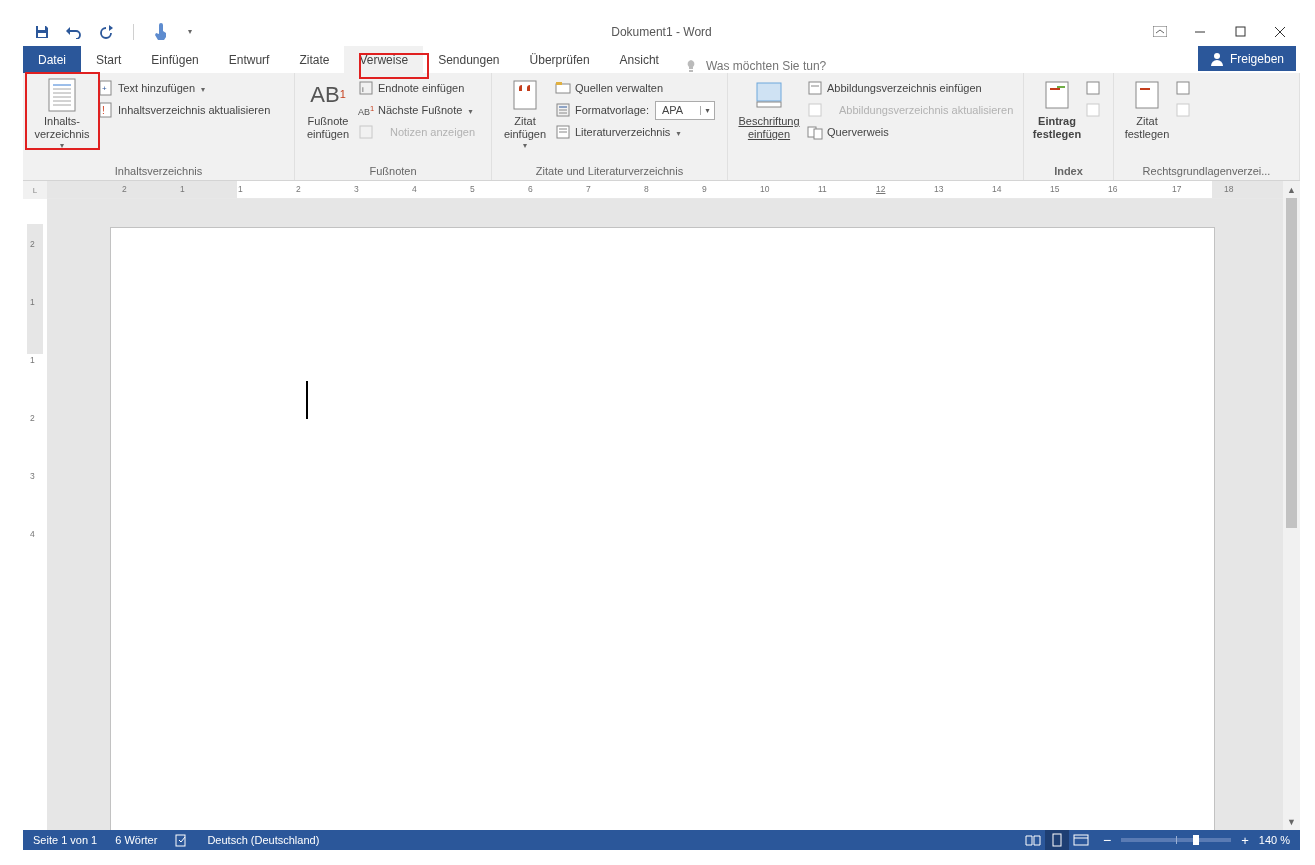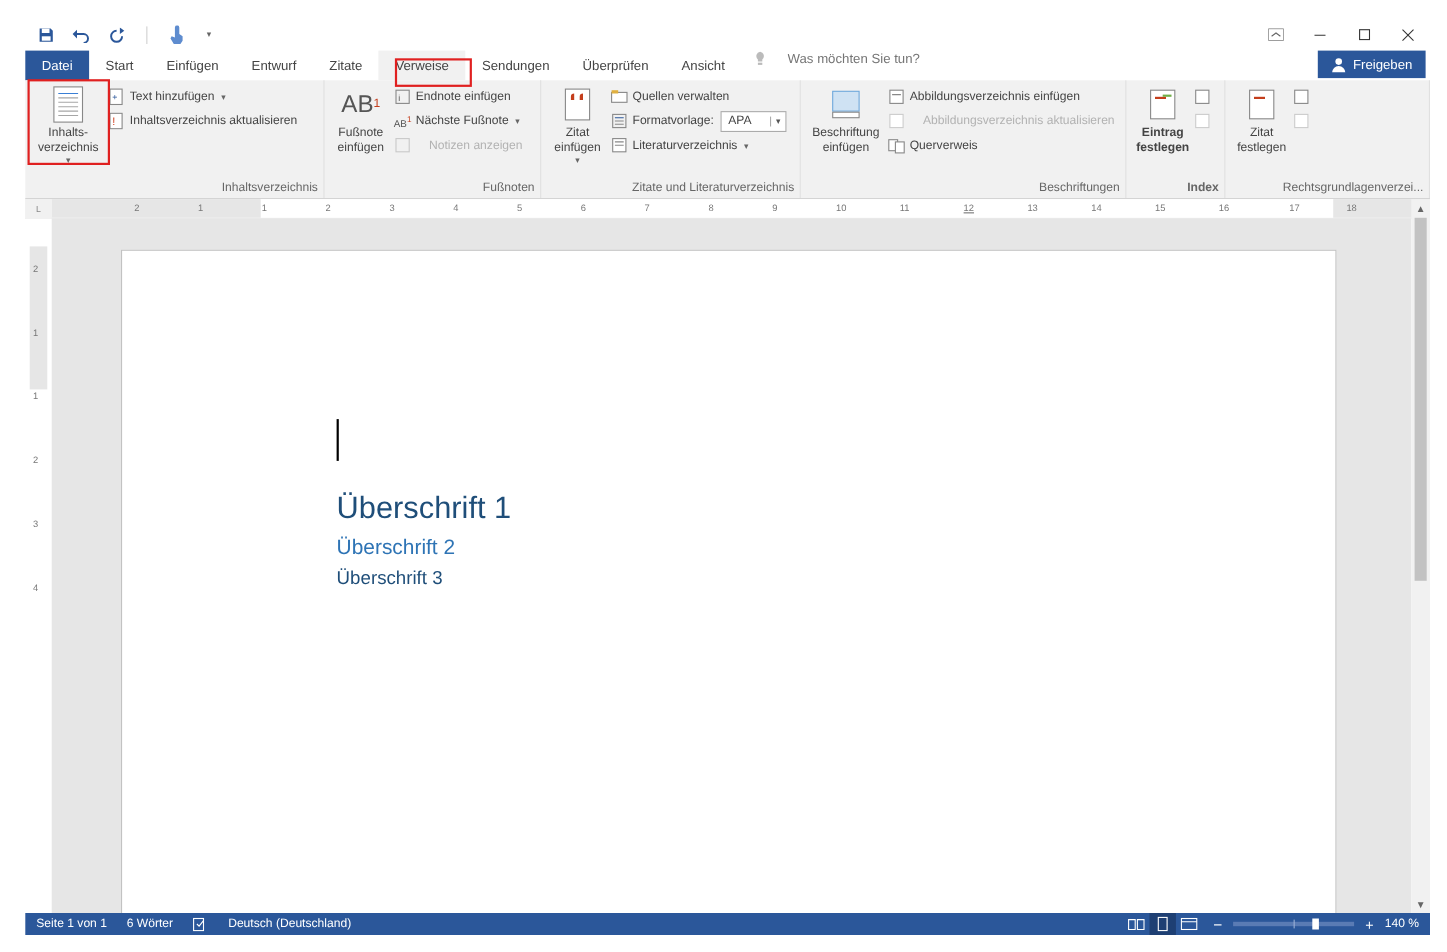--- a/index.html
+++ b/index.html
@@ -13,29 +13,29 @@
   .qat-sep { width:1px; height:16px; background:#d0d0d0; margin: 0 4px;}
   .title-text { position: absolute; left: 0; right: 0; text-align: center; font-size: 12px; color: #575757; pointer-events: none; }
   .win-controls { position: absolute; right: 0; top: 0; display: flex; align-items: center; gap: 24px; padding-right: 12px; height: 29px; }
   .win-btn { width: 16px; height: 16px; display: flex; align-items: center; justify-content: center; color: #444; }
 
   
   .tabs-row { height: 27px; display: flex; align-items: stretch; background: #fff; position: relative; }
   .tab { padding: 0 15px; font-size: 12px; color: #444; display: flex; align-items: center; cursor: default; position: relative; }
   .tab-file { background: #2b579a; color: #fff; padding: 0 15px; }
   .tab-active { background: #f1f1f1; }
-  .tellme { display: flex; align-items: flex-start; gap: 18px; margin-left: 10px; color: #888; font-size: 12px; }
+  .tellme { display: flex; align-items: flex-end; gap: 8px; margin-left: 10px; color: #888; font-size: 12px; }
   .tellme input { border: none; font-size: 12px; color: #666; width: 200px; outline: none; }
   .share-btn { position: absolute; right: 4px; top: 0; height: 25px; background: #2b579a; color: #fff; font-size: 12px; padding: 0 12px; display: flex; align-items: center; gap: 6px; }
 
   
   .ribbon { height: 108px; background: #f1f1f1; border-bottom: 1px solid #d4d4d4; display: flex; position: relative; }
   .group { display: flex; flex-direction: column; border-right: 1px solid #e0e0e0; padding: 2px 5px 0 5px; }
   .group-body { flex: 1; display: flex; align-items: flex-start; }
-  .group-label { font-size: 11px; color: #666; text-align: right; padding: 2px 0 3px 0; position: relative; }
+  .group-label { font-size: 11px; color: #666; text-align: center; padding: 2px 0 3px 0; position: relative; }
   .big-btn { display: flex; flex-direction: column; align-items: center; justify-content: flex-start; padding: 2px 4px; font-size: 11px; color: #444; text-align: center; line-height: 1.2; }
   .big-icon { width: 32px; height: 32px; margin: 2px 0 4px 0; display:flex; align-items:center; justify-content:center;}
   .small-row { display: flex; align-items: center; gap: 4px; font-size: 11px; color: #444; padding: 1px 2px; height: 22px; white-space: nowrap; }
   .small-row.disabled { color: #b2b2b2; gap: 16px; }
   .small-icon { width: 16px; height: 16px; display:flex; align-items:center; justify-content:center; flex-shrink:0;}
   .stack { display: flex; flex-direction: column; justify-content: flex-start; }
   .dd-arrow::after { content: "▾"; font-size: 8px; color: #666; margin-left: 2px; }
   .combo { display:inline-flex; align-items:center; border:1px solid #ababab; background:#fff; height:19px; font-size:11px; }
   .combo span{ padding:0 6px;}
   .combo .ca { border-left:1px solid #ababab; width:14px; text-align:center; font-size:8px; color:#555;}
@@ -107,20 +107,21 @@
           </svg>
       </div>
       <div class="qat-sep"></div>
       <div class="qat-btn">
         <svg width="16" height="18" viewBox="0 0 16 18">
             <path fill="#5e8ccf" d="M6 2a2 2 0 0 1 4 0v6l3 2v4l-2 3H5l-3-5 1-2 3 1z"></path>
           </svg>
       </div>
       <div class="qat-btn dd-arrow" style="width:10px;"></div>
     </div>
+    <div class="title-text">Dokument1 - Word</div>
     <div class="win-controls">
       <div class="win-btn">
           <svg width="14" height="11" viewBox="0 0 14 11">
             <rect x="0" y="0" width="14" height="11" fill="none" stroke="#666"></rect>
             <path d="M3 7l4-3 4 3" fill="none" stroke="#666"></path>
           </svg>
         </div>
       <div class="win-btn">
           <svg width="12" height="12" viewBox="0 0 12 12">
             <line x1="1" y1="6" x2="11" y2="6" stroke="#333" stroke-width="1"></line>
@@ -300,21 +301,21 @@
             <span>Literaturverzeichnis</span>
               <span class="dd-arrow"></span>
           </div>
         </div>
       </div>
       <div class="group-label">Zitate und Literaturverzeichnis</div>
     </div>
 
     <div class="group" style="width:296px;">
       <div class="group-body">
-        <div class="big-btn" style="width:72px;">
+        <div class="big-btn" style="width:72px;text-decoration:underline;">
           <div class="big-icon">
             <svg width="30" height="30" viewBox="0 0 30 30">
                 <rect x="3" y="3" width="24" height="18" fill="#cfe2f3" stroke="#6fa8dc"></rect>
                 <rect x="3" y="22" width="24" height="5" fill="#fff" stroke="#888"></rect>
               </svg>
           </div>
           <span style="white-space:pre-line;">Beschriftung
 einfügen</span>
         </div>
         <div class="stack" style="padding-top:2px;">
@@ -339,21 +340,20 @@
             <div class="small-icon">
                 <svg width="16" height="16" viewBox="0 0 16 16">
                   <rect x="1" y="3" width="8" height="10" fill="#fff" stroke="#888"></rect>
                   <rect x="7" y="5" width="8" height="10" fill="#fff" stroke="#888"></rect>
                 </svg>
               </div>
             <span>Querverweis</span>
           </div>
         </div>
       </div>
-      <div class="group-label">Beschriftungen</div>
     </div>
 
     <div class="group" style="width:90px;font-weight:bold;">
       <div class="group-body">
         <div class="big-btn" style="width:56px;">
           <div class="big-icon">
             <svg width="28" height="30" viewBox="0 0 28 30">
                 <rect x="3" y="2" width="22" height="26" fill="#fff" stroke="#888"></rect>
                 <rect x="7" y="8" width="10" height="2" fill="#c43e1c"></rect>
                 <rect x="14" y="6" width="8" height="2" fill="#70ad47"></rect>
@@ -445,25 +445,20 @@
       <div class="ruler-tick" style="top: 98px; left: 7px;">1</div>
       <div class="ruler-tick" style="top: 156px; left: 7px;">1</div>
       <div class="ruler-tick" style="top: 214px; left: 7px;">2</div>
       <div class="ruler-tick" style="top: 272px; left: 7px;">3</div>
       <div class="ruler-tick" style="top: 330px; left: 7px;">4</div>
     </div>
 
   <div class="doc-area">
     <div class="page">
       <div class="cursor-line"></div>
-      <div class="content">
-        <div class="h1">Überschrift 1</div>
-        <div class="h2">Überschrift 2</div>
-        <div class="h3">Überschrift 3</div>
-      </div>
     </div>
   </div>
 
   <div class="vscroll">
     <div class="arrow">▲</div>
     <div class="thumb" style="top:17px;height:330px;"></div>
     <div class="arrow" style="position:absolute;bottom:0;width:100%;">▼</div>
   </div>
 
   <div class="status-bar">

